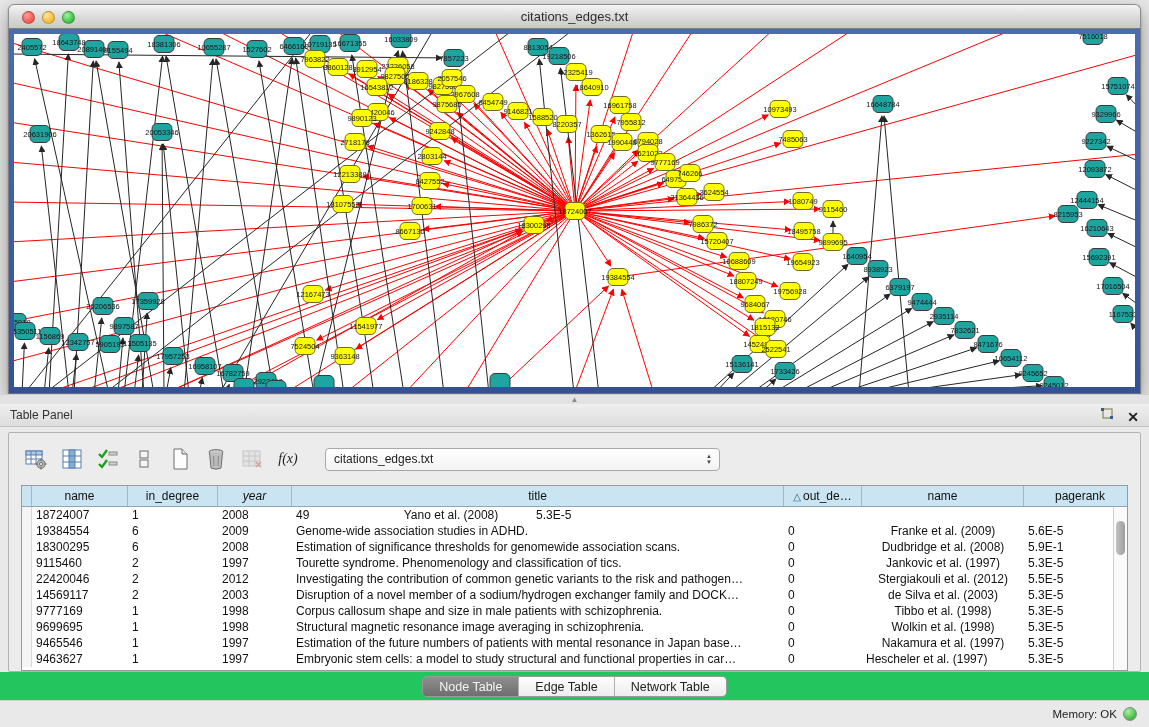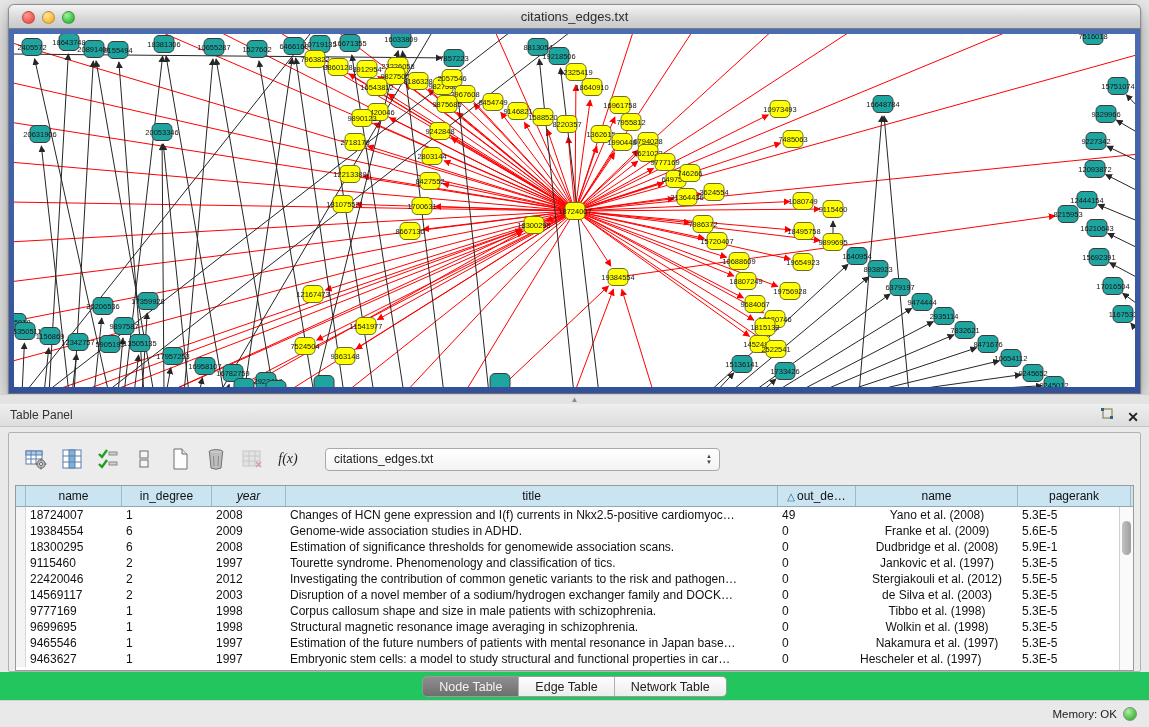--- a/index.html
+++ b/index.html
@@ -40,21 +40,21 @@
   #toolbar { height:52px; display:flex; align-items:center; padding:0 0 0 14px; gap:10px; }
   .tbtn { width:26px; height:26px; display:flex; align-items:center; justify-content:center; }
   .fx { font-family:"Liberation Serif", serif; font-style:italic; font-size:14px; color:#222; }
   #combo { width:395px; height:23px; margin-left:14px; background:linear-gradient(#ffffff,#f3f3f3);
            border:1px solid #a9a9a9; border-radius:4px; display:flex; align-items:center;
            font-size:12px; color:#222; padding-left:8px; position:relative; }
   #combo .stepper { position:absolute; right:4px; top:2px; width:12px; height:17px; display:flex;
                     flex-direction:column; align-items:center; justify-content:center; color:#444; }
   #combo .stepper span { font-size:6px; line-height:6px; }
 
-  #tablewrap { position:relative; margin:0 6px; height:186px; background:#ffffff;
+  #tablewrap { position:relative; margin:0 12px; height:186px; background:#ffffff;
                border:1px solid #9a9a9a; overflow:hidden; }
   .thead { display:flex; height:21px; background:#cbe4f1; border-bottom:1px solid #8fa8b5; }
   .thead .th { font-size:12px; color:#111; text-align:center; line-height:20px;
                border-right:1px solid #9fb9c6; overflow:hidden; white-space:nowrap; }
   .thead .th .sorttri { color:#1b5e87; font-size:10px; margin-right:2px; }
   .trow { display:flex; height:16px; }
   .trow .td { font-size:12px; line-height:16px; padding:0 4px; white-space:nowrap; overflow:hidden;
               color:#111; }
   .td.c-short { text-align:center; }
   .td.c-rowhdr { background:#f4f4f4; border-right:1px solid #d8d8d8; padding:0; }
@@ -850,21 +850,20 @@
           <div class="th" style="width: 78px; flex: 0 0 78px;"><span class="sorttri">△</span><span>out_de…</span></div>
           <div class="th" style="width: 162px; flex: 0 0 162px;"><span>name</span></div>
           <div class="th" style="width: 113px; flex: 0 0 113px;"><span>pagerank</span></div>
         </div>
       <div id="tbody">
           <div class="trow">
             <div class="td c-rowhdr" style="width: 10px; flex: 0 0 10px; text-align: left;"></div>
             <div class="td c-name" style="width: 96px; flex: 0 0 96px; text-align: left;">18724007</div>
             <div class="td c-in_degree" style="width: 90px; flex: 0 0 90px; text-align: left;">1</div>
             <div class="td c-year" style="width: 74px; flex: 0 0 74px; text-align: left;">2008</div>
-            <div class="td c-title" style="width: 492px; flex: 0 0 492px; text-align: left;">Changes of HCN gene expression and I(f) currents in Nkx2.5-positive cardiomyoc…</div>
             <div class="td c-out_degree" style="width: 78px; flex: 0 0 78px; text-align: left;">49</div>
             <div class="td c-short" style="width: 162px; flex: 0 0 162px; text-align: center;">Yano et al. (2008)</div>
             <div class="td c-pagerank" style="width: 113px; flex: 0 0 113px; text-align: left;">5.3E-5</div>
           </div>
           <div class="trow">
             <div class="td c-rowhdr" style="width: 10px; flex: 0 0 10px; text-align: left;"></div>
             <div class="td c-name" style="width: 96px; flex: 0 0 96px; text-align: left;">19384554</div>
             <div class="td c-in_degree" style="width: 90px; flex: 0 0 90px; text-align: left;">6</div>
             <div class="td c-year" style="width: 74px; flex: 0 0 74px; text-align: left;">2009</div>
             <div class="td c-title" style="width: 492px; flex: 0 0 492px; text-align: left;">Genome-wide association studies in ADHD.</div>

